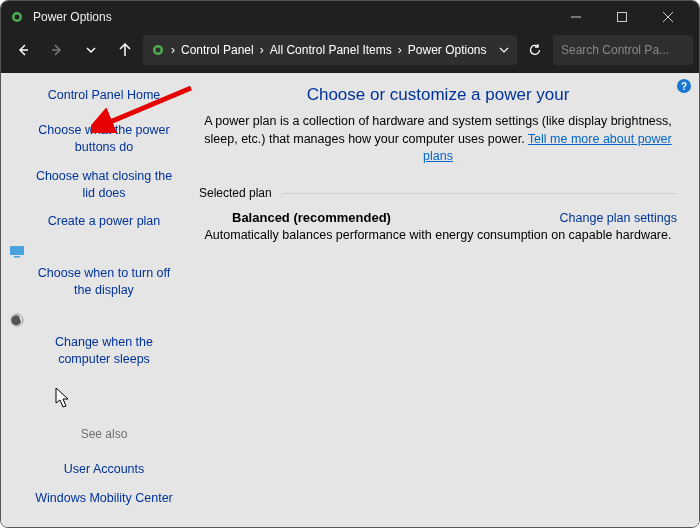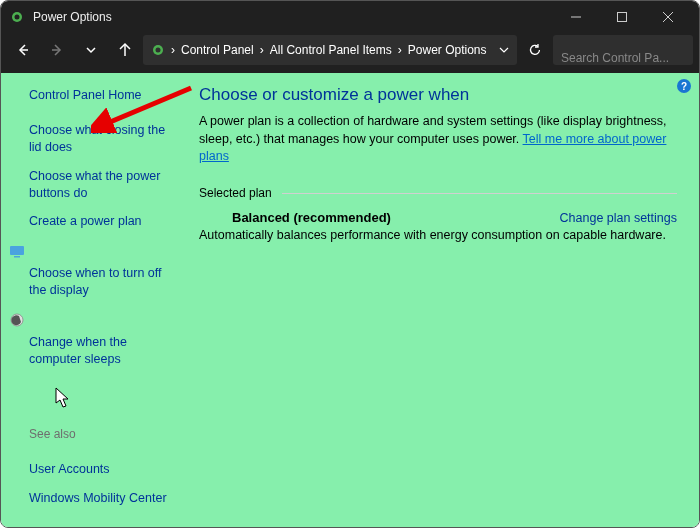--- a/index.html
+++ b/index.html
@@ -9,22 +9,22 @@
   .titlebar .title { flex: 1; font-size: 12px; color: #eee; }
   .titlebar .win-btns { display: flex; gap: 0; }
   .titlebar .win-btn { width: 46px; height: 32px; display: flex; align-items: center; justify-content: center; color: #ccc; }
   .navbar { height: 40px; background: #202020; display: flex; align-items: center; padding: 0 6px 6px 6px; gap: 2px; }
   .nav-btn { width: 32px; height: 30px; display: flex; align-items: center; justify-content: center; color: #fff; }
   .addr { flex: 1; height: 30px; background: #2f2f2f; border-radius: 3px; display: flex; align-items: center; padding: 0 8px; gap: 4px; color: #fff; font-size: 12px; }
   .addr .crumb { color: #fff; }
   .addr .sep { color: #fff; padding: 0 2px; }
   .addr .spacer { flex: 1; }
   .refresh { width: 32px; height: 30px; display: flex; align-items: center; justify-content: center; color: #fff; }
-  .search { width: 140px; height: 30px; background: #2f2f2f; border-radius: 3px; display: flex; align-items: flex-end; padding: 0 8px; color: #888; font-size: 12px; }
-  .content { display: flex; height: calc(528px - 72px); background: #86efac; position: relative; }
+  .search { width: 140px; height: 30px; background: #2f2f2f; border-radius: 3px; display: flex; align-items: center; padding: 0 8px; color: #888; font-size: 12px; }
+  .content { display: flex; height: calc(528px - 72px); background: #e5e5e5; position: relative; text-align: center; }
   .sidebar { width: 190px; padding: 14px 12px 10px 28px; display: flex; flex-direction: column; }
   .sidebar a { color: #003399; text-decoration: none; font-size: 12.5px; line-height: 1.35; margin-bottom: 12px; display: block; }
   .sidebar .home { font-size: 12.5px; margin-bottom: 18px; }
   .side-item { display: flex; align-items: flex-start; gap: 6px; margin-bottom: 12px; flex-direction: column; }
   .side-item .ico { width: 16px; height: 16px; margin-left: -20px; margin-top: 1px; flex-shrink: 0; }
   .side-item a { margin-bottom: 0; }
   .side-spacer { flex: 1; }
   .seealso-hdr { color: #6e6e6e; font-size: 12px; margin-bottom: 20px; }
   .main { flex: 1; padding: 12px 22px 12px 8px; position: relative; }
   .help-icon { position: absolute; top: 6px; right: 8px; width: 14px; height: 14px; border-radius: 50%; background: #1976d2; color: #fff; font-size: 10px; font-weight: bold; display: flex; align-items: center; justify-content: center; }
@@ -137,22 +137,22 @@
       </defs>
     <line x1="100" y1="5" x2="12" y2="42" stroke="#e60000" stroke-width="5" marker-end="url(#ah)"></line>
   </svg>
 
   <svg class="cursor" style="left:54px; top:314px;" width="18" height="22" viewBox="0 0 18 22">
     <path d="M1 1 L1 16 L5 13 L8 20 L11 19 L8 12 L13 12 Z" fill="#fff" stroke="#000" stroke-width="1"></path>
   </svg>
 
   <div class="sidebar">
     <a class="home">Control Panel Home</a>
+    <a>Choose what the power buttons do</a>
     <a>Choose what closing the lid does</a>
-    <a>Choose what the power buttons do</a>
     <a>Create a power plan</a>
     <div class="side-item">
       <span class="ico">
         <svg width="16" height="16" viewBox="0 0 16 16">
             <rect x="1" y="3" width="14" height="9" rx="1" fill="#4aa3df"></rect>
             <rect x="5" y="13" width="6" height="1.5" fill="#4aa3df"></rect>
           </svg>
       </span>
       <a>Choose when to turn off the display</a>
     </div>
@@ -166,21 +166,21 @@
       <a>Change when the computer sleeps</a>
     </div>
     <div class="side-spacer"></div>
     <div class="seealso-hdr">See also</div>
     <a>User Accounts</a>
     <a>Windows Mobility Center</a>
   </div>
 
   <div class="main">
     <div class="help-icon">?</div>
-    <div class="headline">Choose or customize a power when</div>
+    <div class="headline">Choose or customize a power your</div>
     <div class="desc">
       <span>A power plan is a collection of hardware and system settings (like display brightness, sleep, etc.) that manages how your computer uses power. </span><a href="#">Tell me more about power plans</a>
     </div>
     <div class="section-label">
       <span>Selected plan</span>
       <span class="line"></span>
     </div>
     <div class="plan-row">
       <span class="plan-name">Balanced (recommended)</span>
       <a class="plan-link" href="#">Change plan settings</a>

